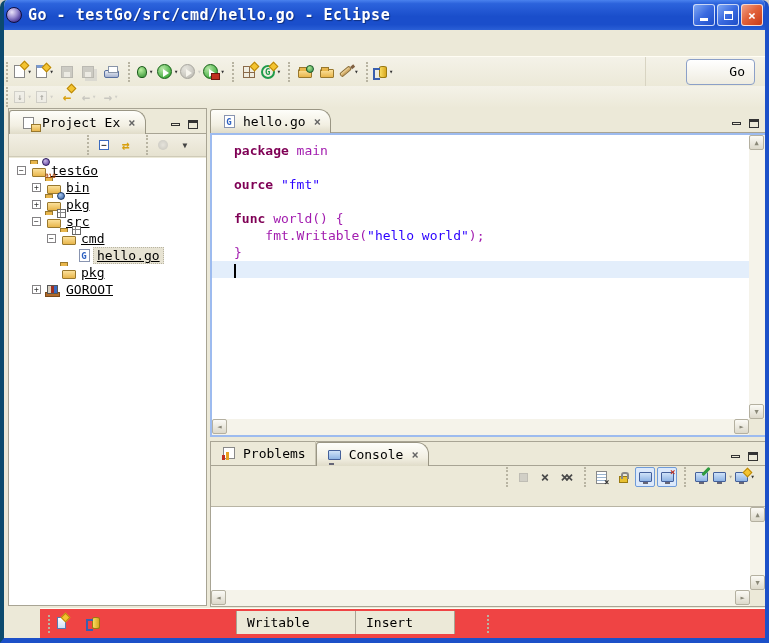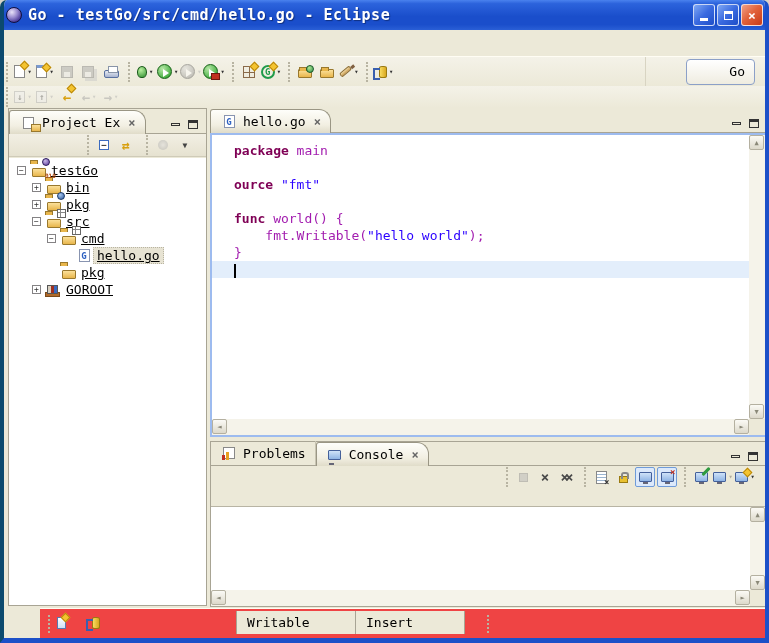--- a/index.html
+++ b/index.html
@@ -105,21 +105,21 @@
   .console-out{position:absolute;left:0;top:0;right:16px;bottom:16px;background:#fff;
     font-size:13px;padding:4px 0 0 6px;white-space:pre;}
   
   #statusbar{position:absolute;left:0;right:0;bottom:0;height:30px;background:#ef4444;
     border-top:1px solid #fffdf4;font-size:13px;margin-left:36px;}
   .sb-handle{position:absolute;top:6px;height:18px;border-left:2px dotted #b8b4a2;}
   .sb-icons{position:absolute;left:10px;top:4px;display:flex;gap:10px;align-items:center;}
   .status-cell{position:absolute;top:2px;bottom:4px;border-left:1px solid #a8a494;border-right:1px solid #a8a494;
     display:flex;align-items:center;padding-left:10px;background:#ece9d8;}
   #cell-writable{left:196px;width:120px;}
-  #cell-insert{left:315px;width:110px;}
+  #cell-insert{left:315px;width:100px;}
   
   
   .ic-new-icon .art,.ic-new-project-icon .art,.ic-clear-console-icon .art,.ic-history-icon .art{
     width:11px;height:13px;background:#fff;border:1px solid #888;}
   .ic-new-project-icon .art{border-top:3px solid #7a9ad0;}
   .ic-clear-console-icon .art{background-image:repeating-linear-gradient(#fff 0 2px,#9ab4d0 2px 3px);}
   .ic-clear-console-icon .art::after{content:"×";position:absolute;right:-4px;bottom:-4px;color:#333;font:bold 9px "DejaVu Sans Mono",monospace;}
   .ic-history-icon .art::after{content:"";position:absolute;right:-4px;bottom:-3px;width:6px;height:6px;border-radius:50%;
     background:#cfe0f4;border:1px solid #445a8a;}
   

